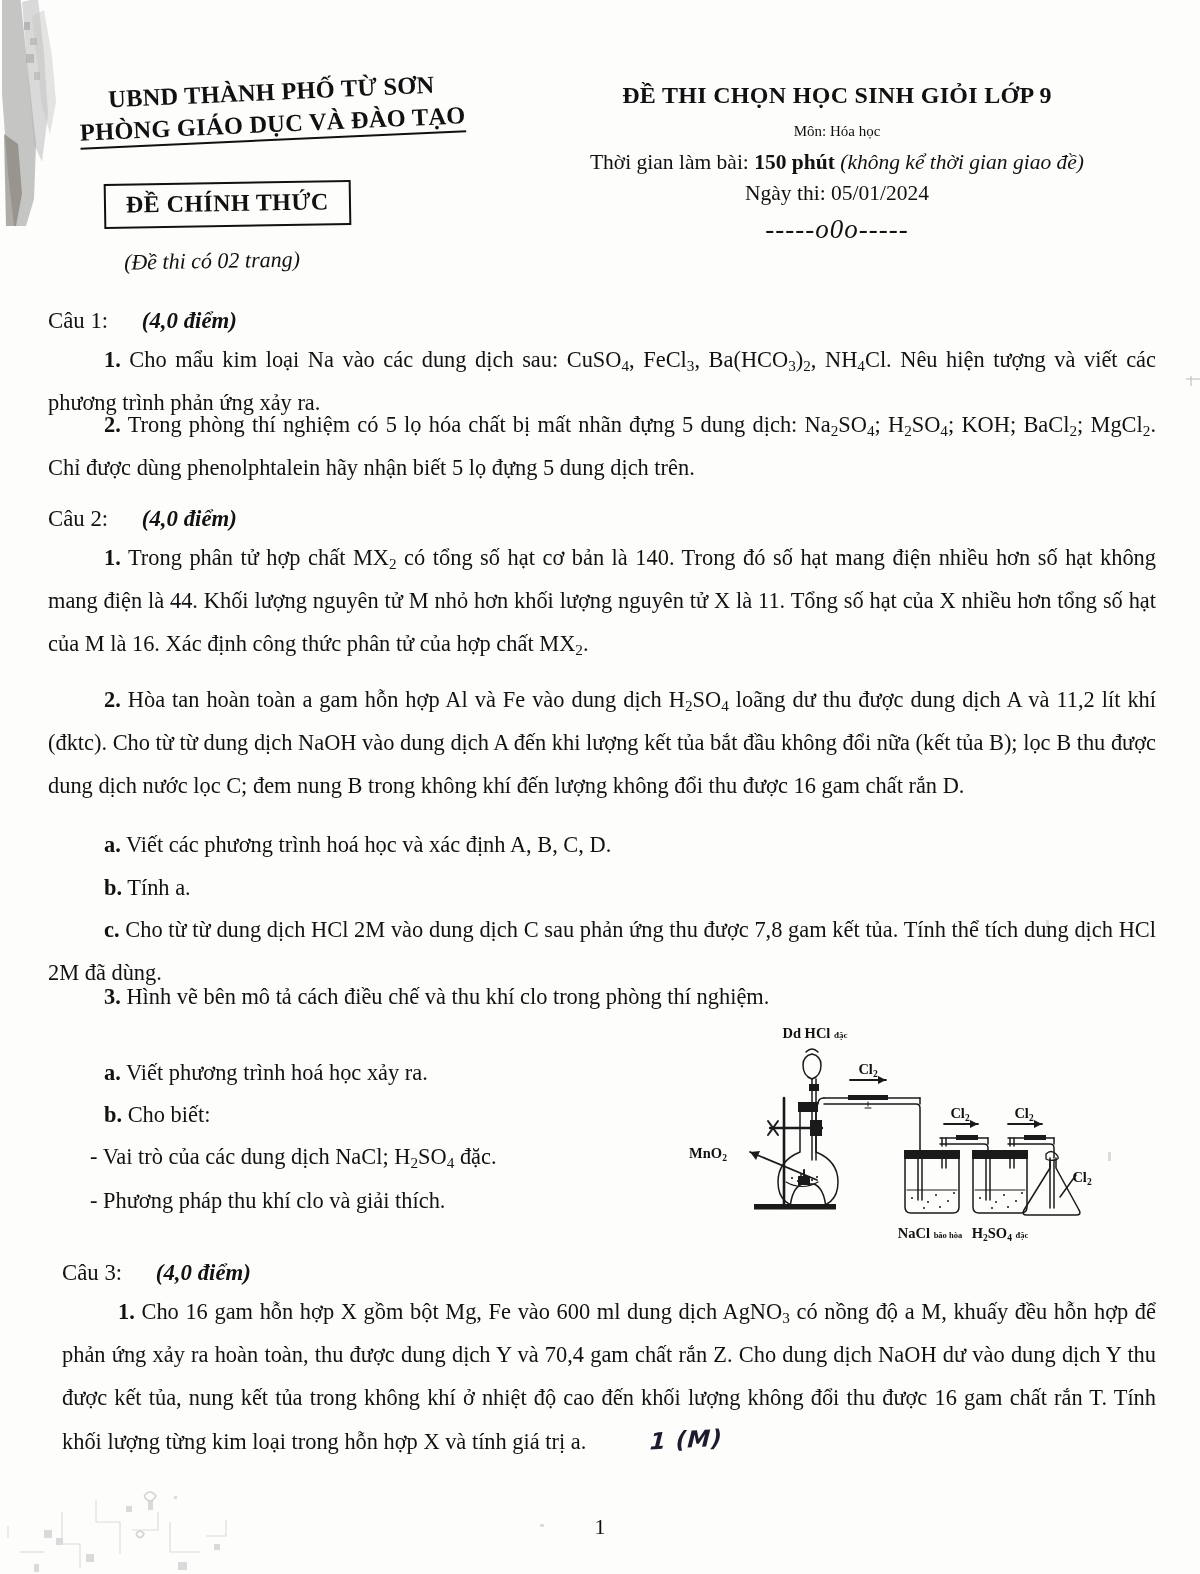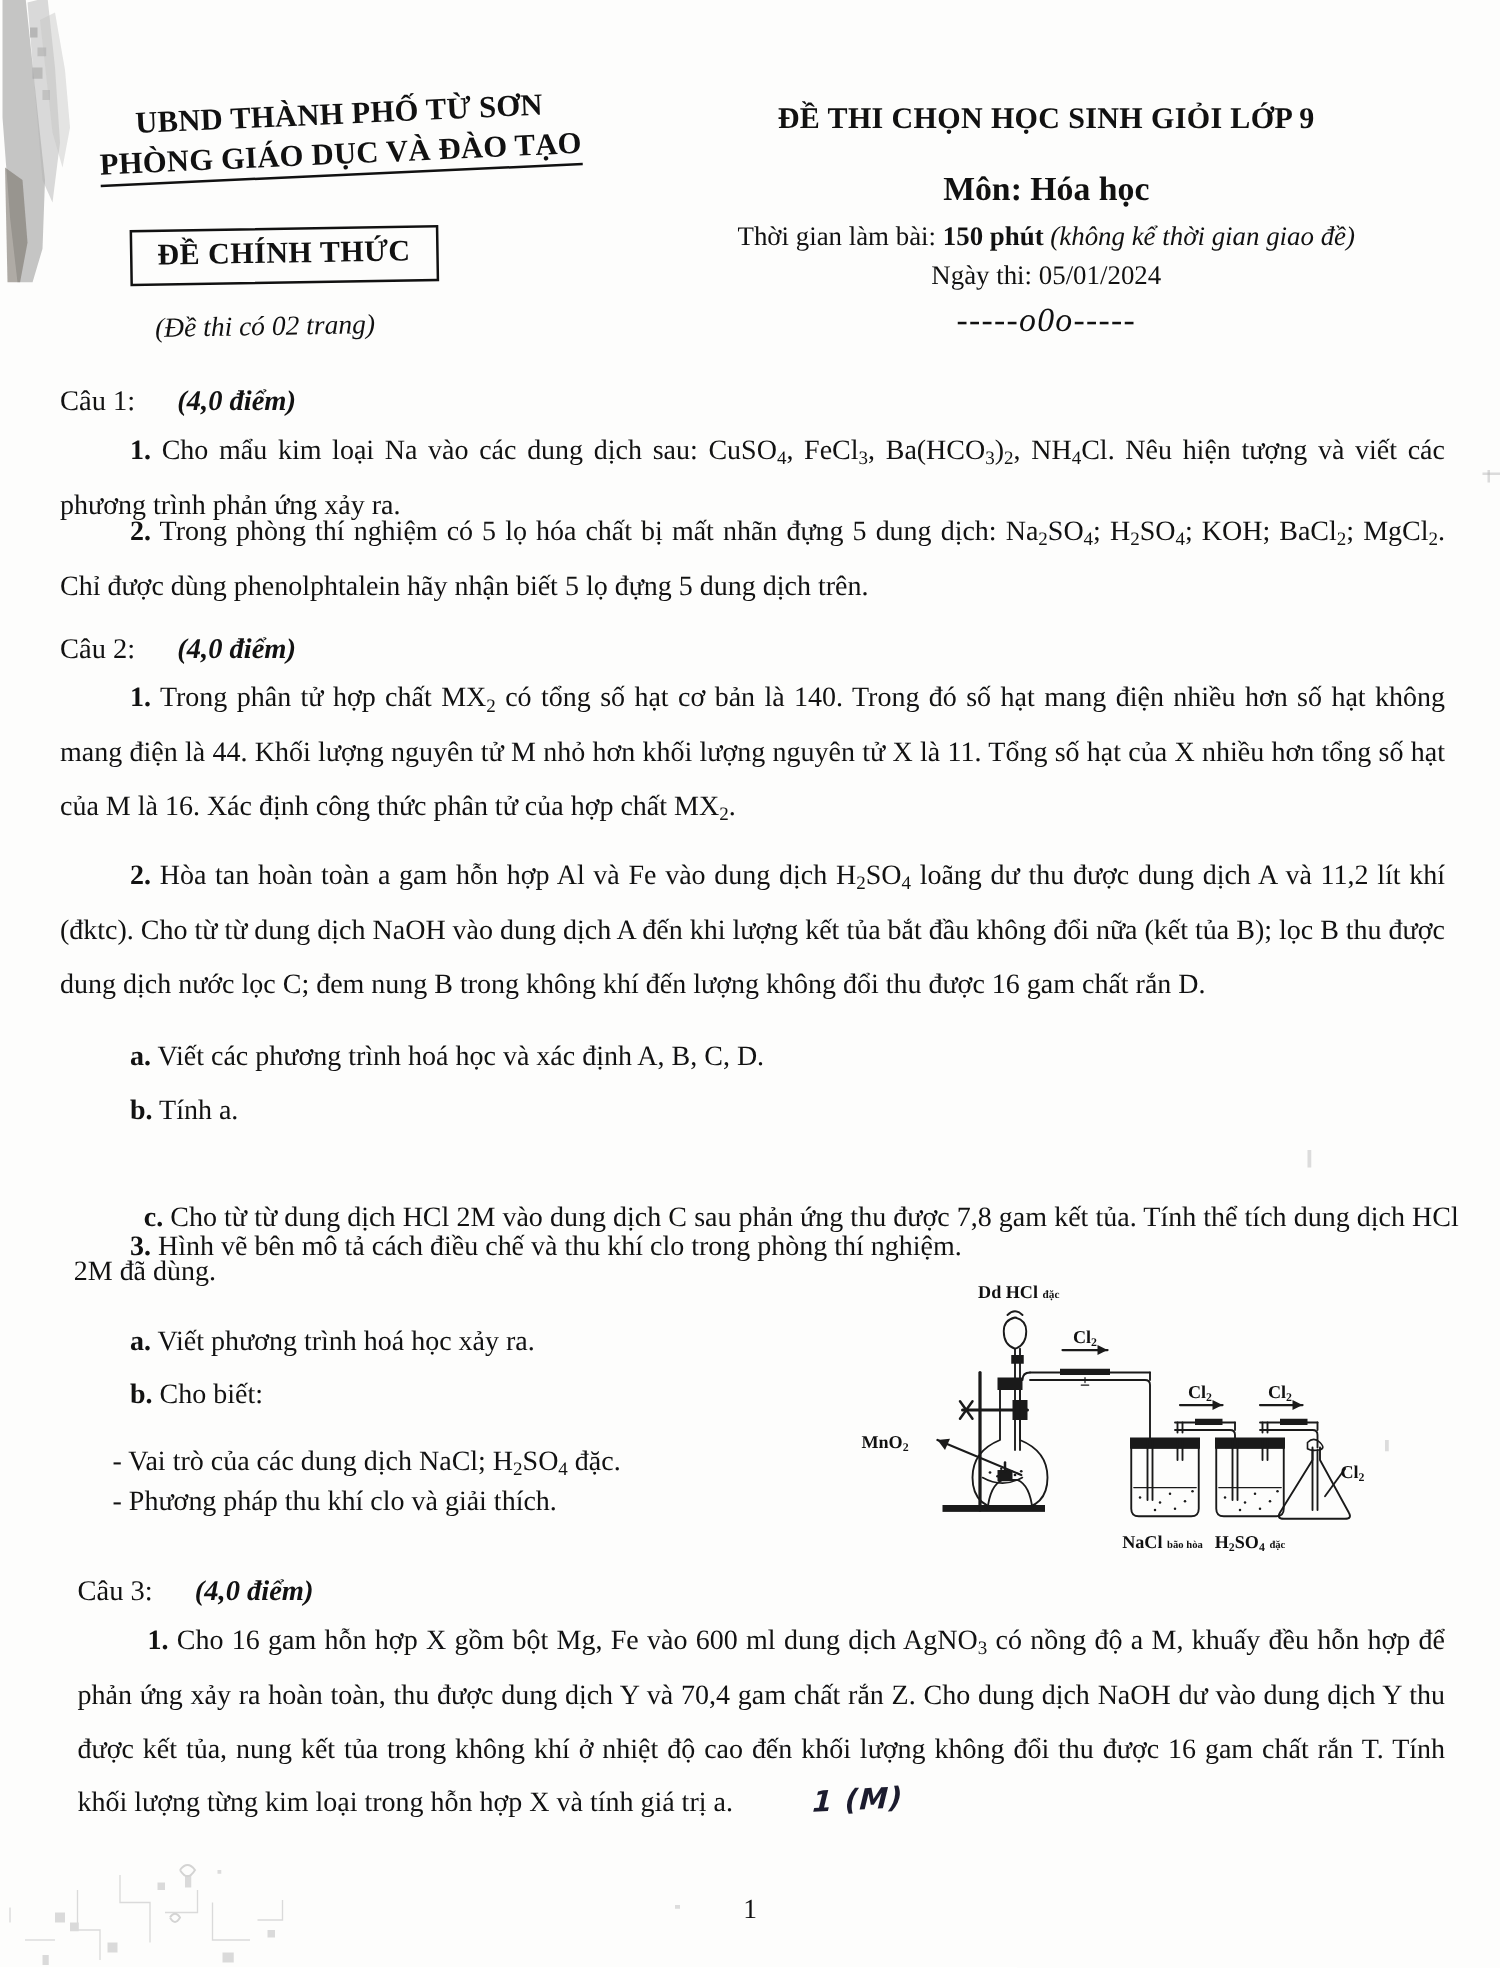--- a/index.html
+++ b/index.html
@@ -115,23 +115,23 @@
   }
   .hdr-right .title1,
   .hdr-right .title2 {
     font-size: 24px;
     font-weight: bold;
     letter-spacing: .3px;
     line-height: 1.32;
     white-space: nowrap;
   }
   .hdr-right .mon {
-    font-size: 27px;
-    font-weight: bold;
-    margin-top: 24px;
+    font-size: 15px;
+    font-weight: normal;
+    margin-top: 11px;
   }
   .hdr-right .thoigian {
     font-size: 21.5px;
     margin-top: 10px;
   }
   .hdr-right .thoigian b { font-weight: bold; }
   .hdr-right .thoigian i { font-style: italic; }
   .hdr-right .ngaythi {
     font-size: 21.5px;
     margin-top: 6px;
@@ -314,41 +314,41 @@
       <b>a.</b>
       <span>Viết các phương trình hoá học và xác định A, B, C, D.</span>
     </div>
 
     <div class="blk" style="left:104px;top:877px;width:1060px;">
       <b>b.</b>
       <span></span>
       <span>Tính a.</span>
     </div>
 
-    <div class="blk para ind" style="left:48px;top:952px;width:1108px;margin-left:11px;">
+    <div class="blk para ind" style="left:48px;top:908px;width:1108px;">
       <b>c.</b>
       <span>Cho từ từ dung dịch HCl 2M vào dung dịch C sau phản ứng thu được 7,8 gam kết tủa. Tính thể tích dung dịch HCl 2M đã dùng.</span>
     </div>
 
     <div class="blk" style="left:104px;top:986px;width:1060px;">
       <b>3.</b>
       <span>Hình vẽ bên mô tả cách điều chế và thu khí clo trong phòng thí nghiệm.</span>
     </div>
 
     <div class="blk" style="left:104px;top:1062px;width:560px;">
       <b>a.</b>
       <span>Viết phương trình hoá học xảy ra.</span>
     </div>
 
     <div class="blk" style="left:104px;top:1104px;width:560px;">
       <b>b.</b>
       <span>Cho biết:</span>
     </div>
 
-    <div class="blk" style="left:90px;top:1146px;width:580px;margin-top:12px;">
+    <div class="blk" style="left:90px;top:1146px;width:580px;">
       <span>-</span>
       <span>Vai trò của các dung dịch NaCl; H<sub>2</sub>SO<sub>4</sub> đặc.</span>
     </div>
 
     <div class="blk" style="left:90px;top:1190px;width:580px;">
       <span>-</span>
       <span>Phương pháp thu khí clo và giải thích.</span>
     </div>
 
     <div class="blk cau-head" style="left:62px;top:1262px;width:400px;">

